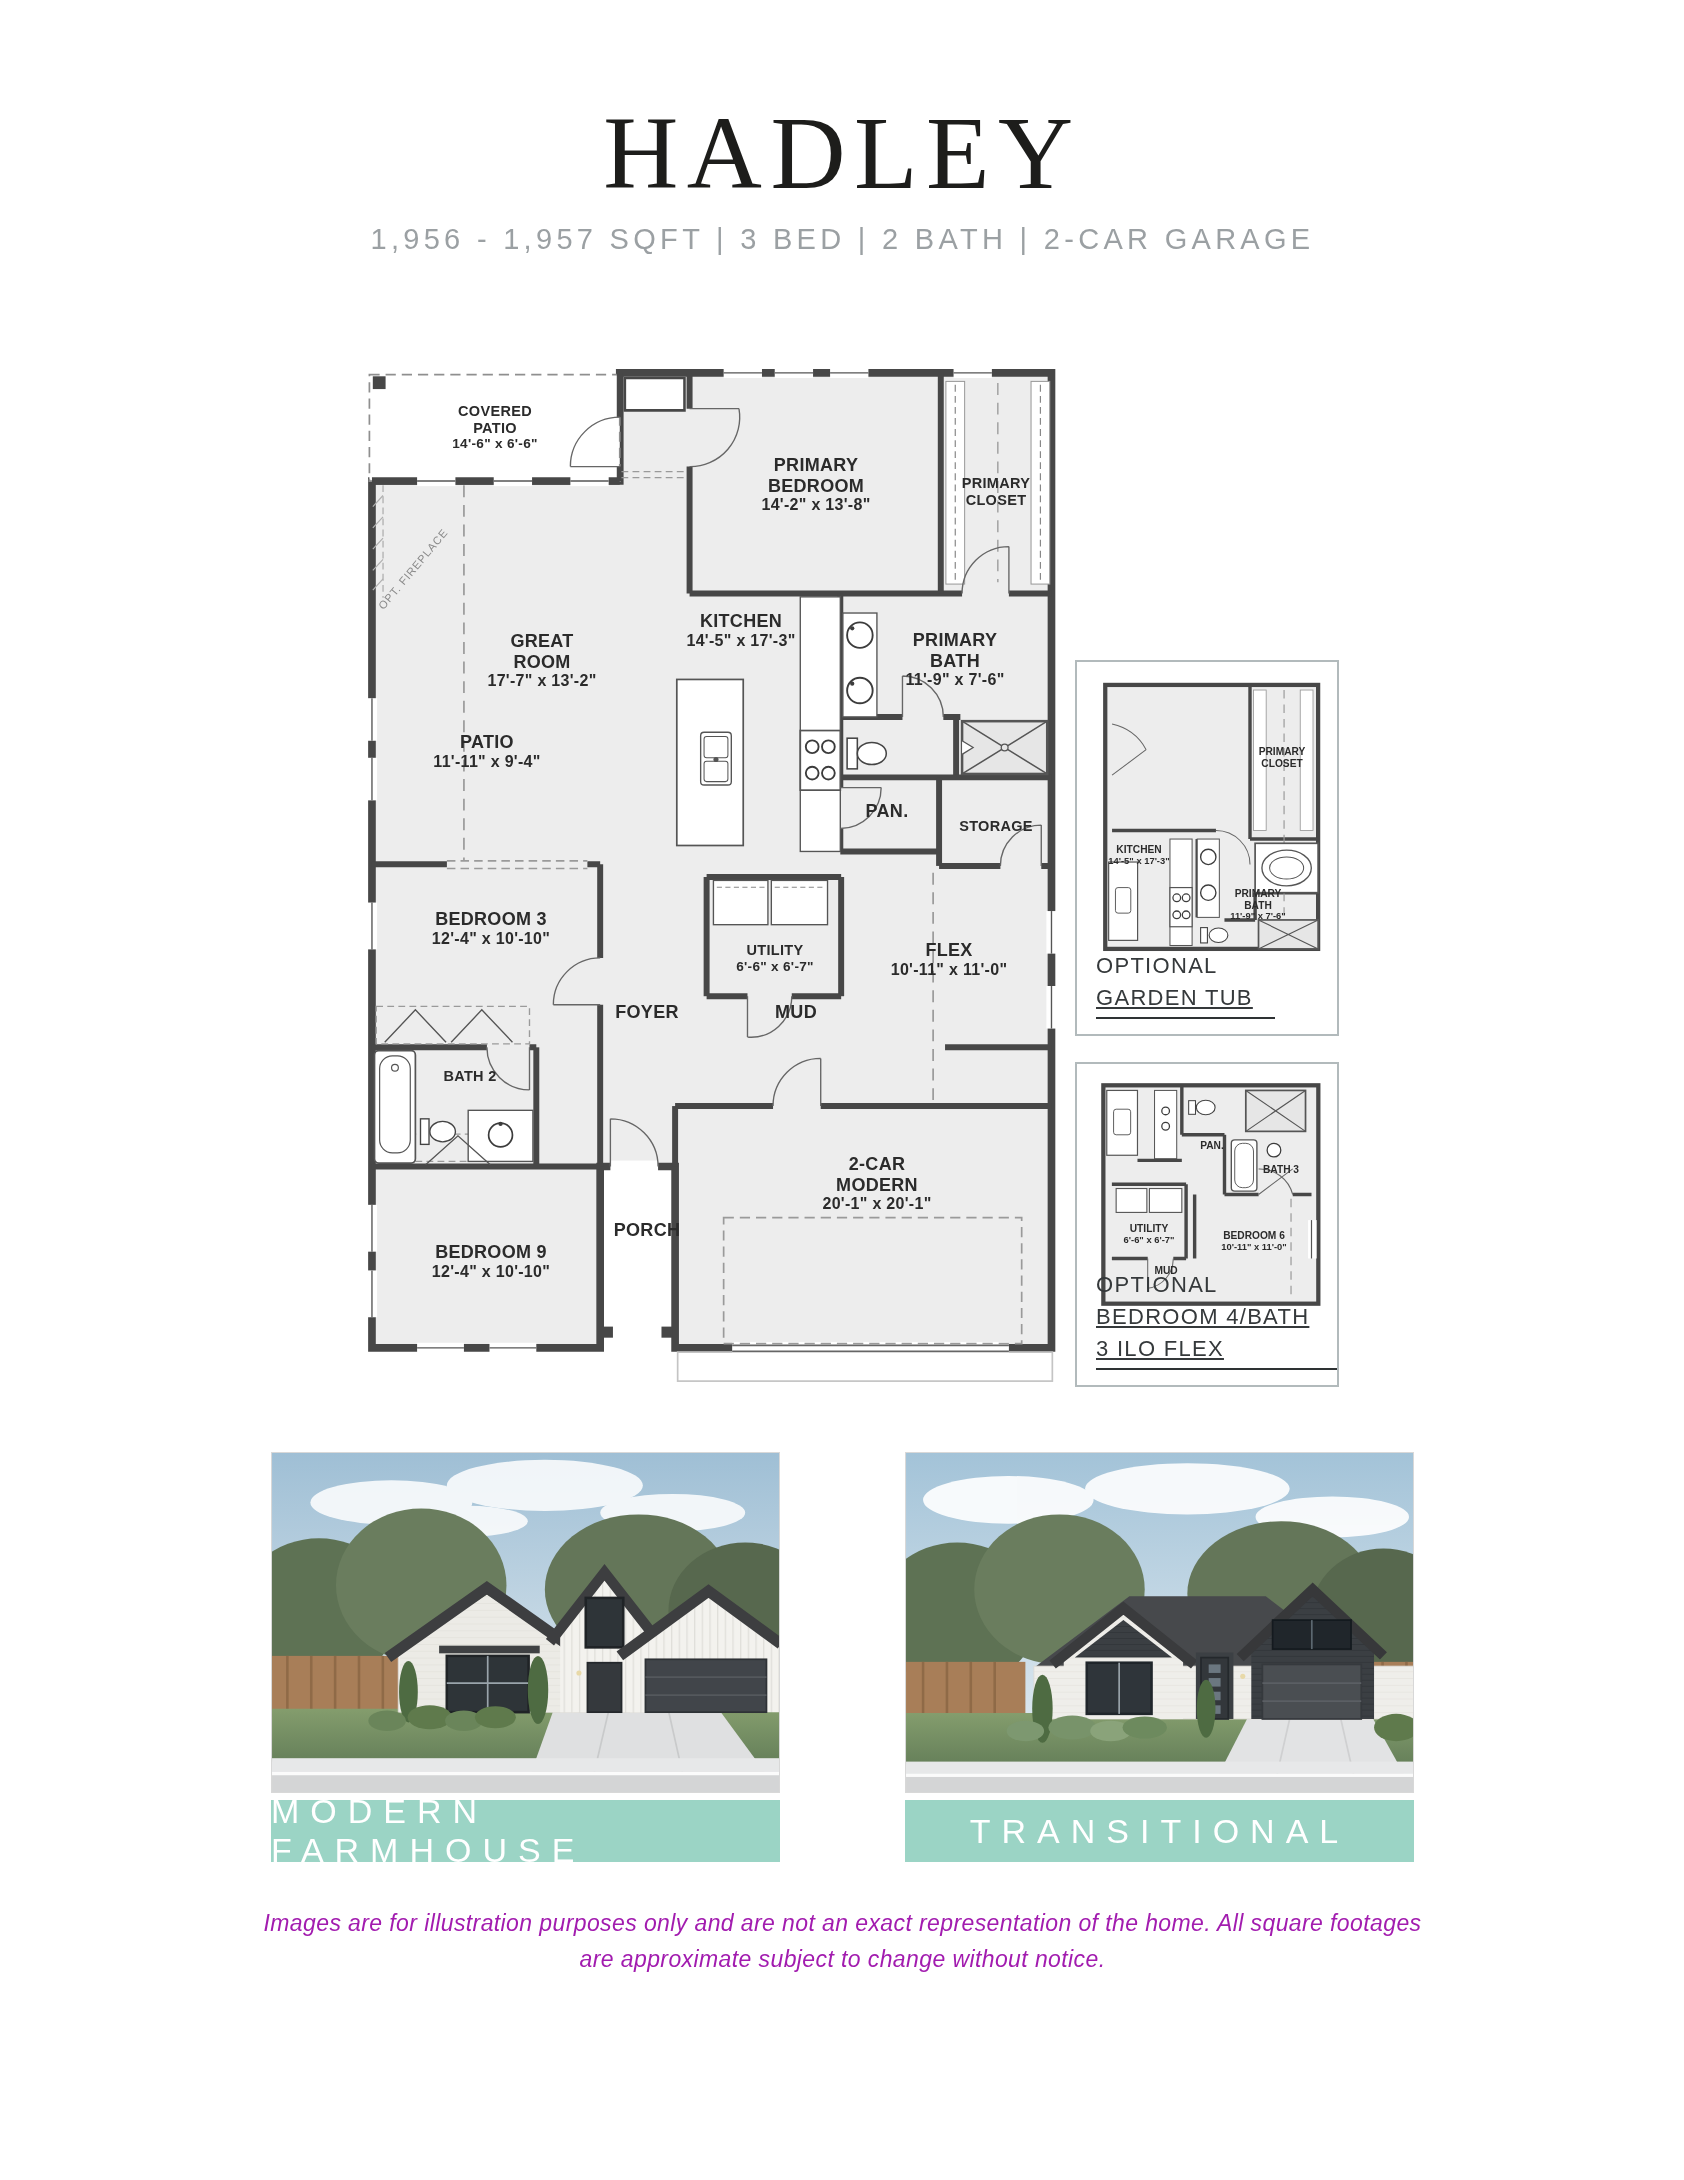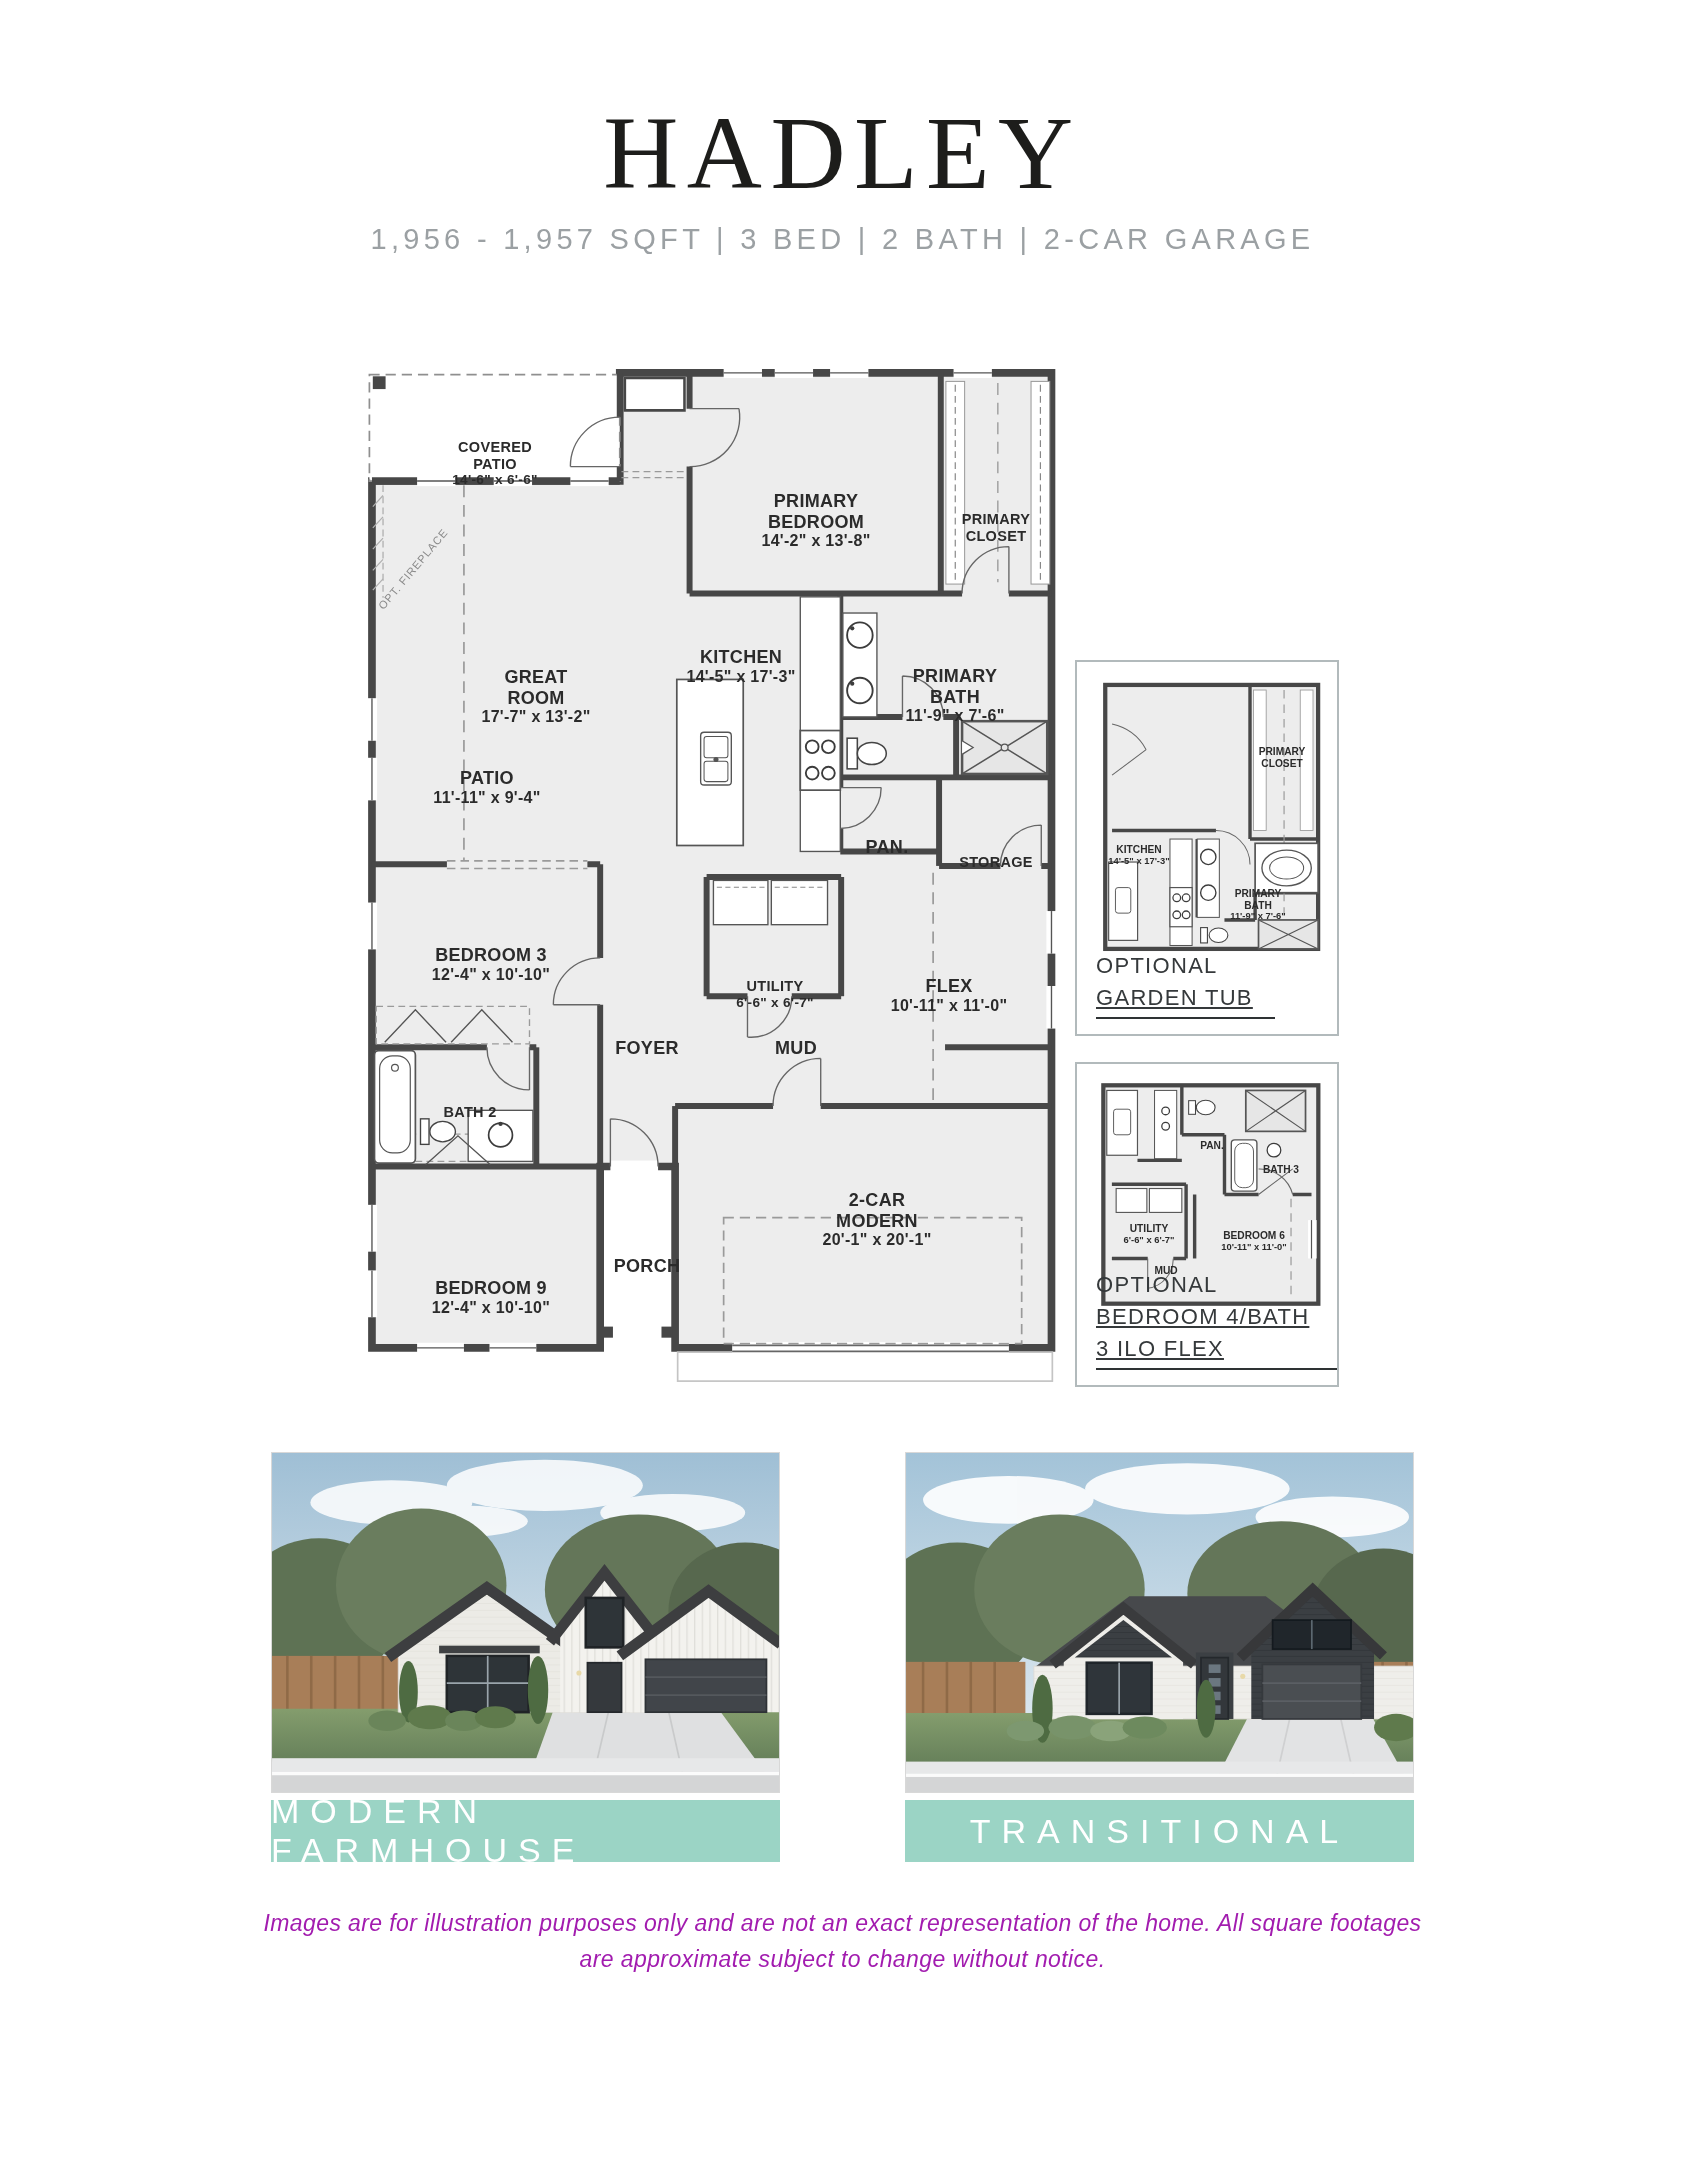--- a/index.html
+++ b/index.html
@@ -7,21 +7,21 @@
         font-family:"Liberation Sans",sans-serif;}
   
   .title{position:absolute;top:101px;left:0;width:100%;text-align:center;
          font-family:"Liberation Serif",serif;font-size:104px;font-weight:400;
          letter-spacing:8.5px;color:#1d1d1b;line-height:1;}
   .subtitle{position:absolute;top:223px;left:0;width:100%;text-align:center;
             font-size:29px;font-weight:400;letter-spacing:4.3px;color:#9ba0a3;}
   
   #plan{position:absolute;left:366px;top:366px;width:694px;height:1022px;}
   .room-label{position:absolute;transform:translate(-50%,-50%);text-align:center;
-              color:#2b2b2b;font-weight:bold;line-height:1.14;letter-spacing:0.3px;white-space:nowrap;margin-top:36px;}
+              color:#2b2b2b;font-weight:bold;line-height:1.14;letter-spacing:0.3px;white-space:nowrap;}
   .room-label .nm{display:block;font-size:18px;}
   .room-label .dm{display:block;font-size:16px;}
   .room-label.small .nm{font-size:14.5px;}
   .room-label.small .dm{font-size:13.6px;}
   .fireplace-label{position:absolute;transform:translate(-50%,-50%) rotate(-50deg);
                    font-size:11px;color:#8a8a8a;letter-spacing:0.9px;white-space:nowrap;}
   
   .inset{position:absolute;border:2.6px solid #b2babc;background:#fff;}
   .inset .mini{position:absolute;left:11px;top:11px;}
   .mini-label{position:absolute;transform:translate(-50%,-50%);text-align:center;
@@ -255,21 +255,21 @@
       </div>
     <div class="room-label" style="left:450px;top:119px">
         <span class="nm">PRIMARY</span>
         <span class="nm">BEDROOM</span>
         <span class="dm">14'-2" x 13'-8"</span>
       </div>
     <div class="room-label small" style="left:630px;top:126px">
         <span class="nm">PRIMARY</span>
         <span class="nm">CLOSET</span>
       </div>
-    <div class="room-label" style="left:170px;top:295px">
+    <div class="room-label" style="left:176px;top:295px">
         <span class="nm">GREAT</span>
         <span class="nm">ROOM</span>
         <span class="dm">17'-7" x 13'-2"</span>
       </div>
     <div class="room-label" style="left:375px;top:264px">
         <span class="nm">KITCHEN</span>
         <span class="dm">14'-5" x 17'-3"</span>
       </div>
     <div class="room-label" style="left:589px;top:294px">
         <span class="nm">PRIMARY</span>

